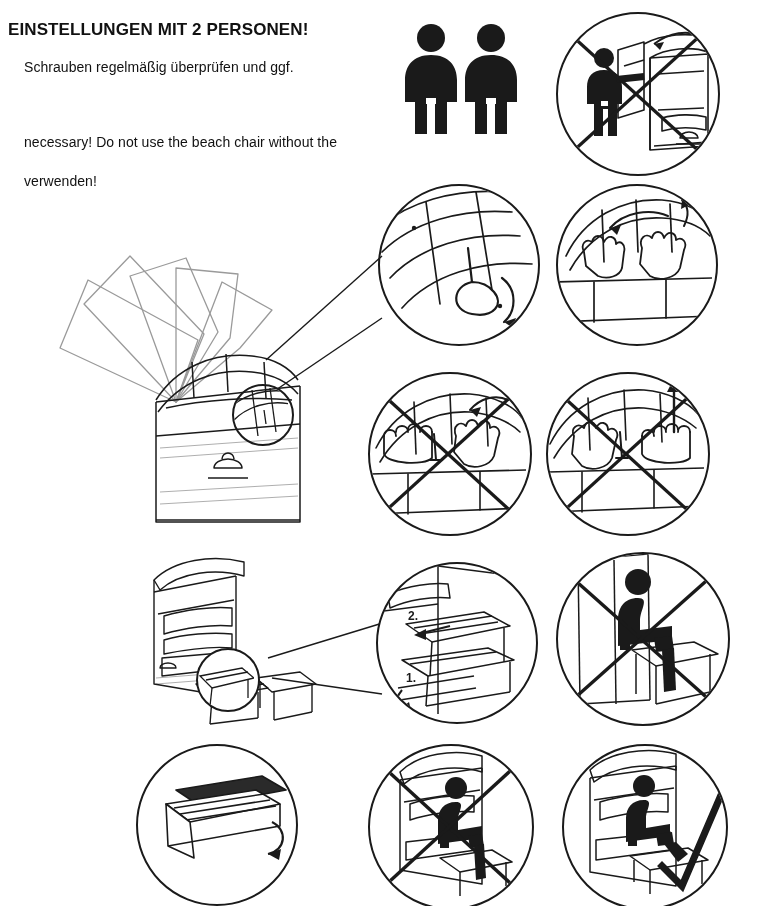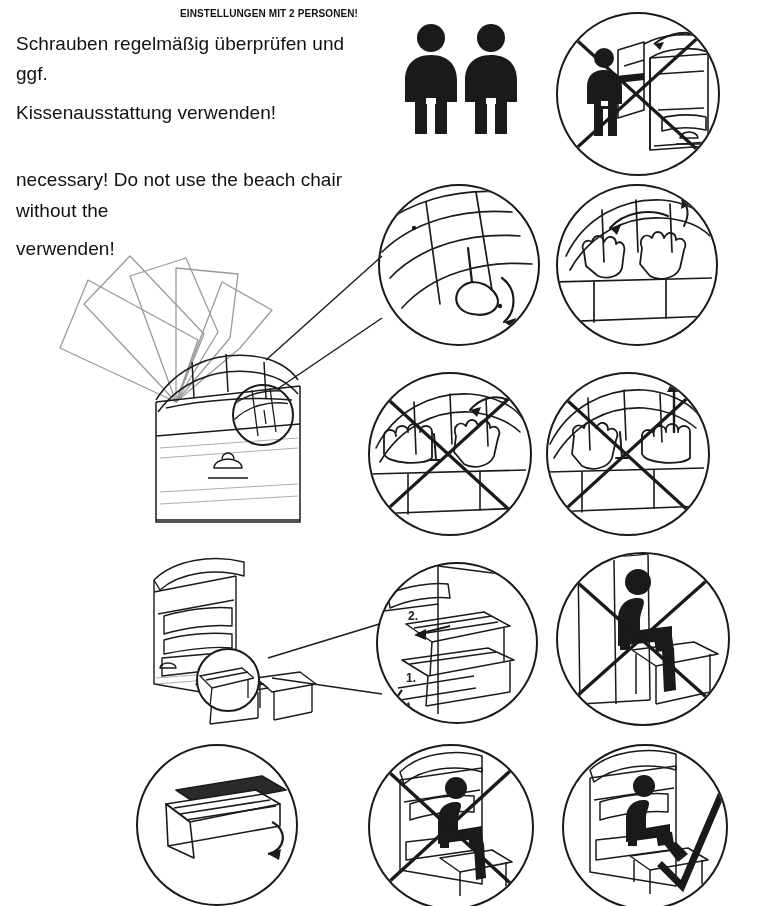--- a/index.html
+++ b/index.html
@@ -9,25 +9,25 @@
     font-family:"Liberation Sans", sans-serif;
     color:#111111;
     position:relative;
     overflow:hidden;
   }
   .sheet{position:relative;width:762px;height:906px;}
 
   
   .textblock{position:absolute;left:8px;top:8px;width:350px;}
   .heading{
-    font-size:10px;font-weight:bold;letter-spacing:.1px;
-    margin:0 0 6px 0;line-height:1.25;text-align:right;
+    font-size:17px;font-weight:bold;letter-spacing:.1px;
+    margin:11px 0 6px 0;line-height:1.25;
   }
   .para{
-    font-size:19px;line-height:1.62;margin:8px;letter-spacing:.05px;
+    font-size:14px;line-height:1.62;margin:16px;letter-spacing:.05px;
   }
   .gap{height:20px;}
 
   
   .circle{
     position:absolute;border:2px solid #1a1a1a;border-radius:50%;
     background:#ffffff;overflow:hidden;
   }
   .circle svg, .plain svg{display:block;}
   .plain{position:absolute;}
@@ -38,21 +38,20 @@
   .connector{position:absolute;pointer-events:none;}
 </style>
 </head>
 <body>
 
 <div class="sheet">
 
   <div class="textblock">
     <div class="heading">EINSTELLUNGEN MIT 2 PERSONEN!</div>
     <div class="para">Schrauben regelmäßig überprüfen und ggf.</div>
-    <div class="para">Kissenausstattung verwenden!</div>
     <div class="gap"></div>
     <div class="para">necessary! Do not use the beach chair without the</div>
     <div class="para">verwenden!</div>
   </div>
 
   <div class="plain" style="left:396px;top:22px;width:130px;height:116px;">
     <svg width="130" height="116" viewBox="0 0 130 116">
       <g fill="#1a1a1a">
 
         <circle cx="35" cy="16" r="14"></circle>

